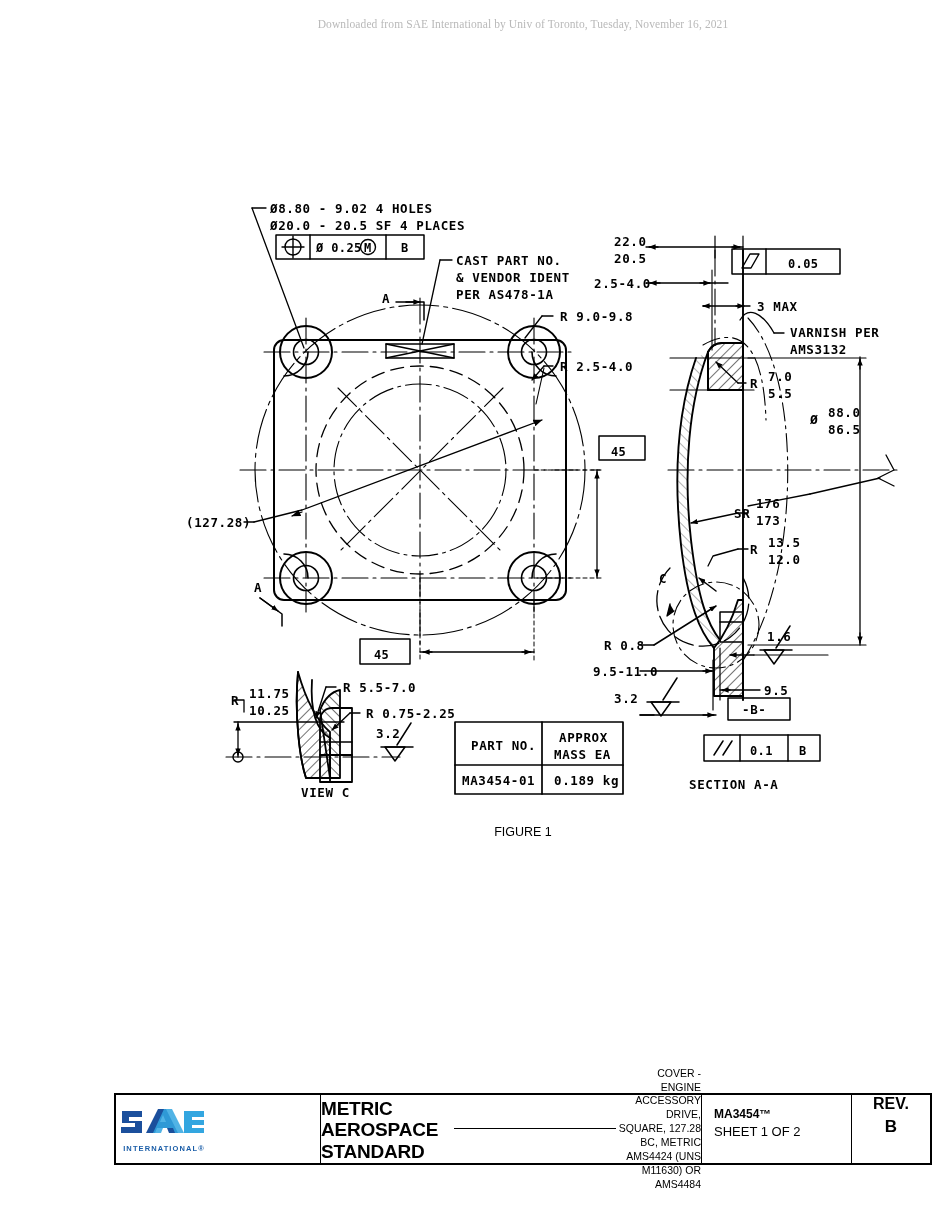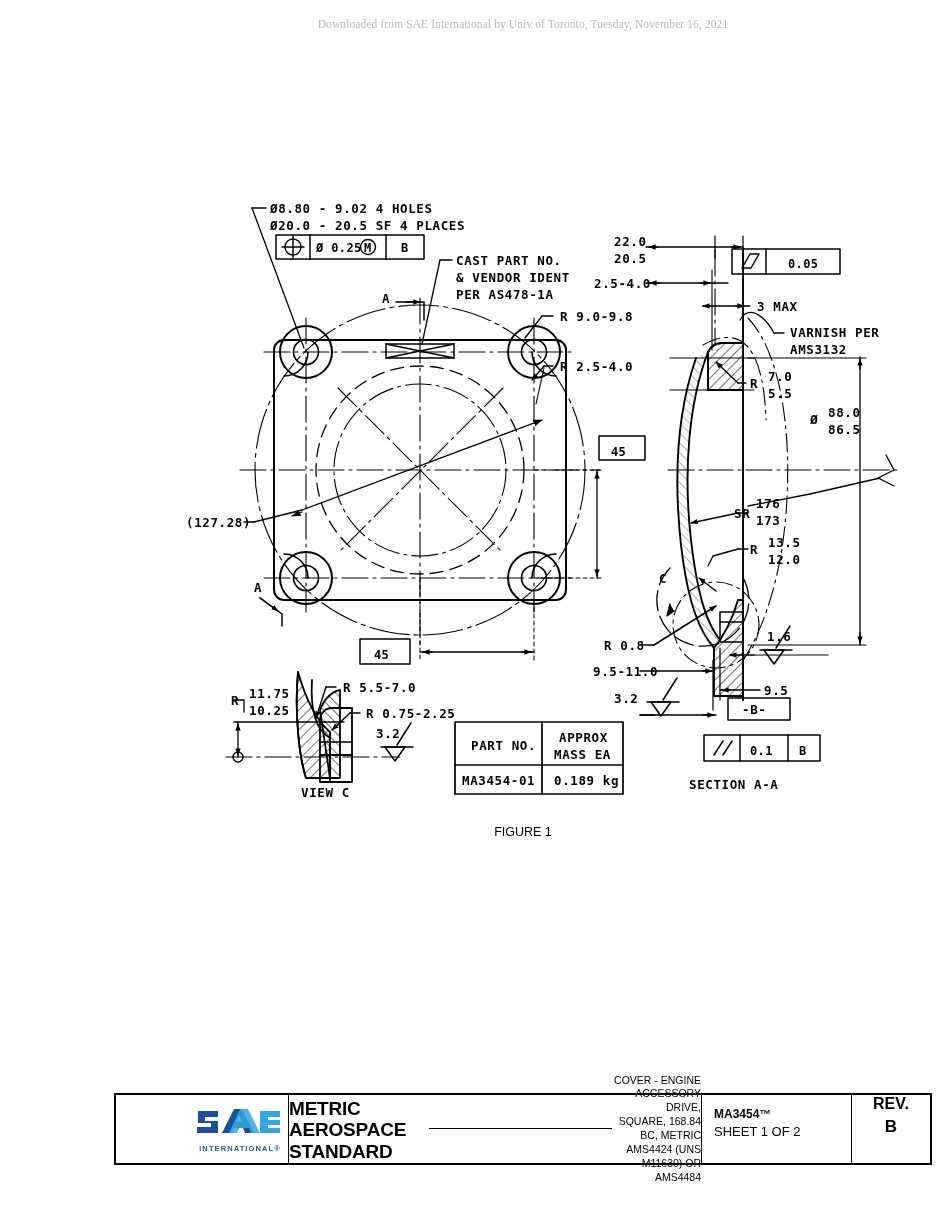--- a/index.html
+++ b/index.html
@@ -15,21 +15,21 @@
   #drawing{position:absolute;left:0;top:0;width:836px;height:1000px;}
   #drawing svg{position:absolute;left:0;top:0;}
 
   .t{font-family:"DejaVu Sans Mono","Liberation Mono",monospace;font-weight:700;font-size:12.5px;letter-spacing:.6px;white-space:pre;}
   .t2{font-family:"DejaVu Sans Mono","Liberation Mono",monospace;font-weight:700;font-size:12px;letter-spacing:.4px;white-space:pre;}
   .fig{font-family:"Liberation Sans",sans-serif;font-size:12.5px;font-weight:400;}
 
   
   #titleblock{position:absolute;left:66px;top:1093px;width:818px;height:72px;
     border:2px solid #000;display:flex;box-sizing:border-box;background:#fff;}
-  .tb-logo{width:173px;border-right:1.5px solid #000;display:flex;align-items:center;justify-content:flex-end;box-sizing:border-box;}
+  .tb-logo{width:205px;border-right:1.5px solid #000;display:flex;align-items:center;justify-content:flex-start;box-sizing:border-box;}
   .tb-mid{flex:1;border-right:1.5px solid #000;box-sizing:border-box;display:flex;align-items:center;}
   .tb-main{font-size:19px;font-weight:700;letter-spacing:-.2px;padding-top:2px;line-height:1.12;}
   .tb-rule{width:96%;height:1px;background:#000;margin:1px auto 2px;}
   .tb-sub{font-size:10.5px;line-height:1.32;text-align:right;}
   .tb-num{width:150px;border-right:1.5px solid #000;box-sizing:border-box;padding:12px 0 0 12px;}
   .tb-num .n1{font-size:12px;font-weight:700;}
   .tb-num .n2{font-size:13px;margin-top:3px;}
   .tb-rev{width:78px;box-sizing:border-box;text-align:center;}
   .tb-rev .r1{font-size:16px;font-weight:700;}
   .tb-rev .r2{font-size:17px;font-weight:700;margin-top:4px;}
@@ -406,21 +406,21 @@
         </svg>
         <div class="sae-int">INTERNATIONAL®</div>
       </div>
     </div>
 
     <div class="tb-mid">
       <div class="tb-main">METRIC AEROSPACE STANDARD</div>
       <div class="tb-rule"></div>
       <div class="tb-sub">
         <div>COVER - ENGINE ACCESSORY DRIVE,</div>
-        <div>SQUARE, 168.84 BC, METRIC</div>
+        <div>SQUARE, 127.28 BC, METRIC</div>
         <div>AMS4424 (UNS M11630) OR AMS4484</div>
       </div>
     </div>
 
     <div class="tb-num">
       <div class="n1">MA3454™</div>
       <div class="n2">SHEET 1 OF 2</div>
     </div>
 
     <div class="tb-rev">

